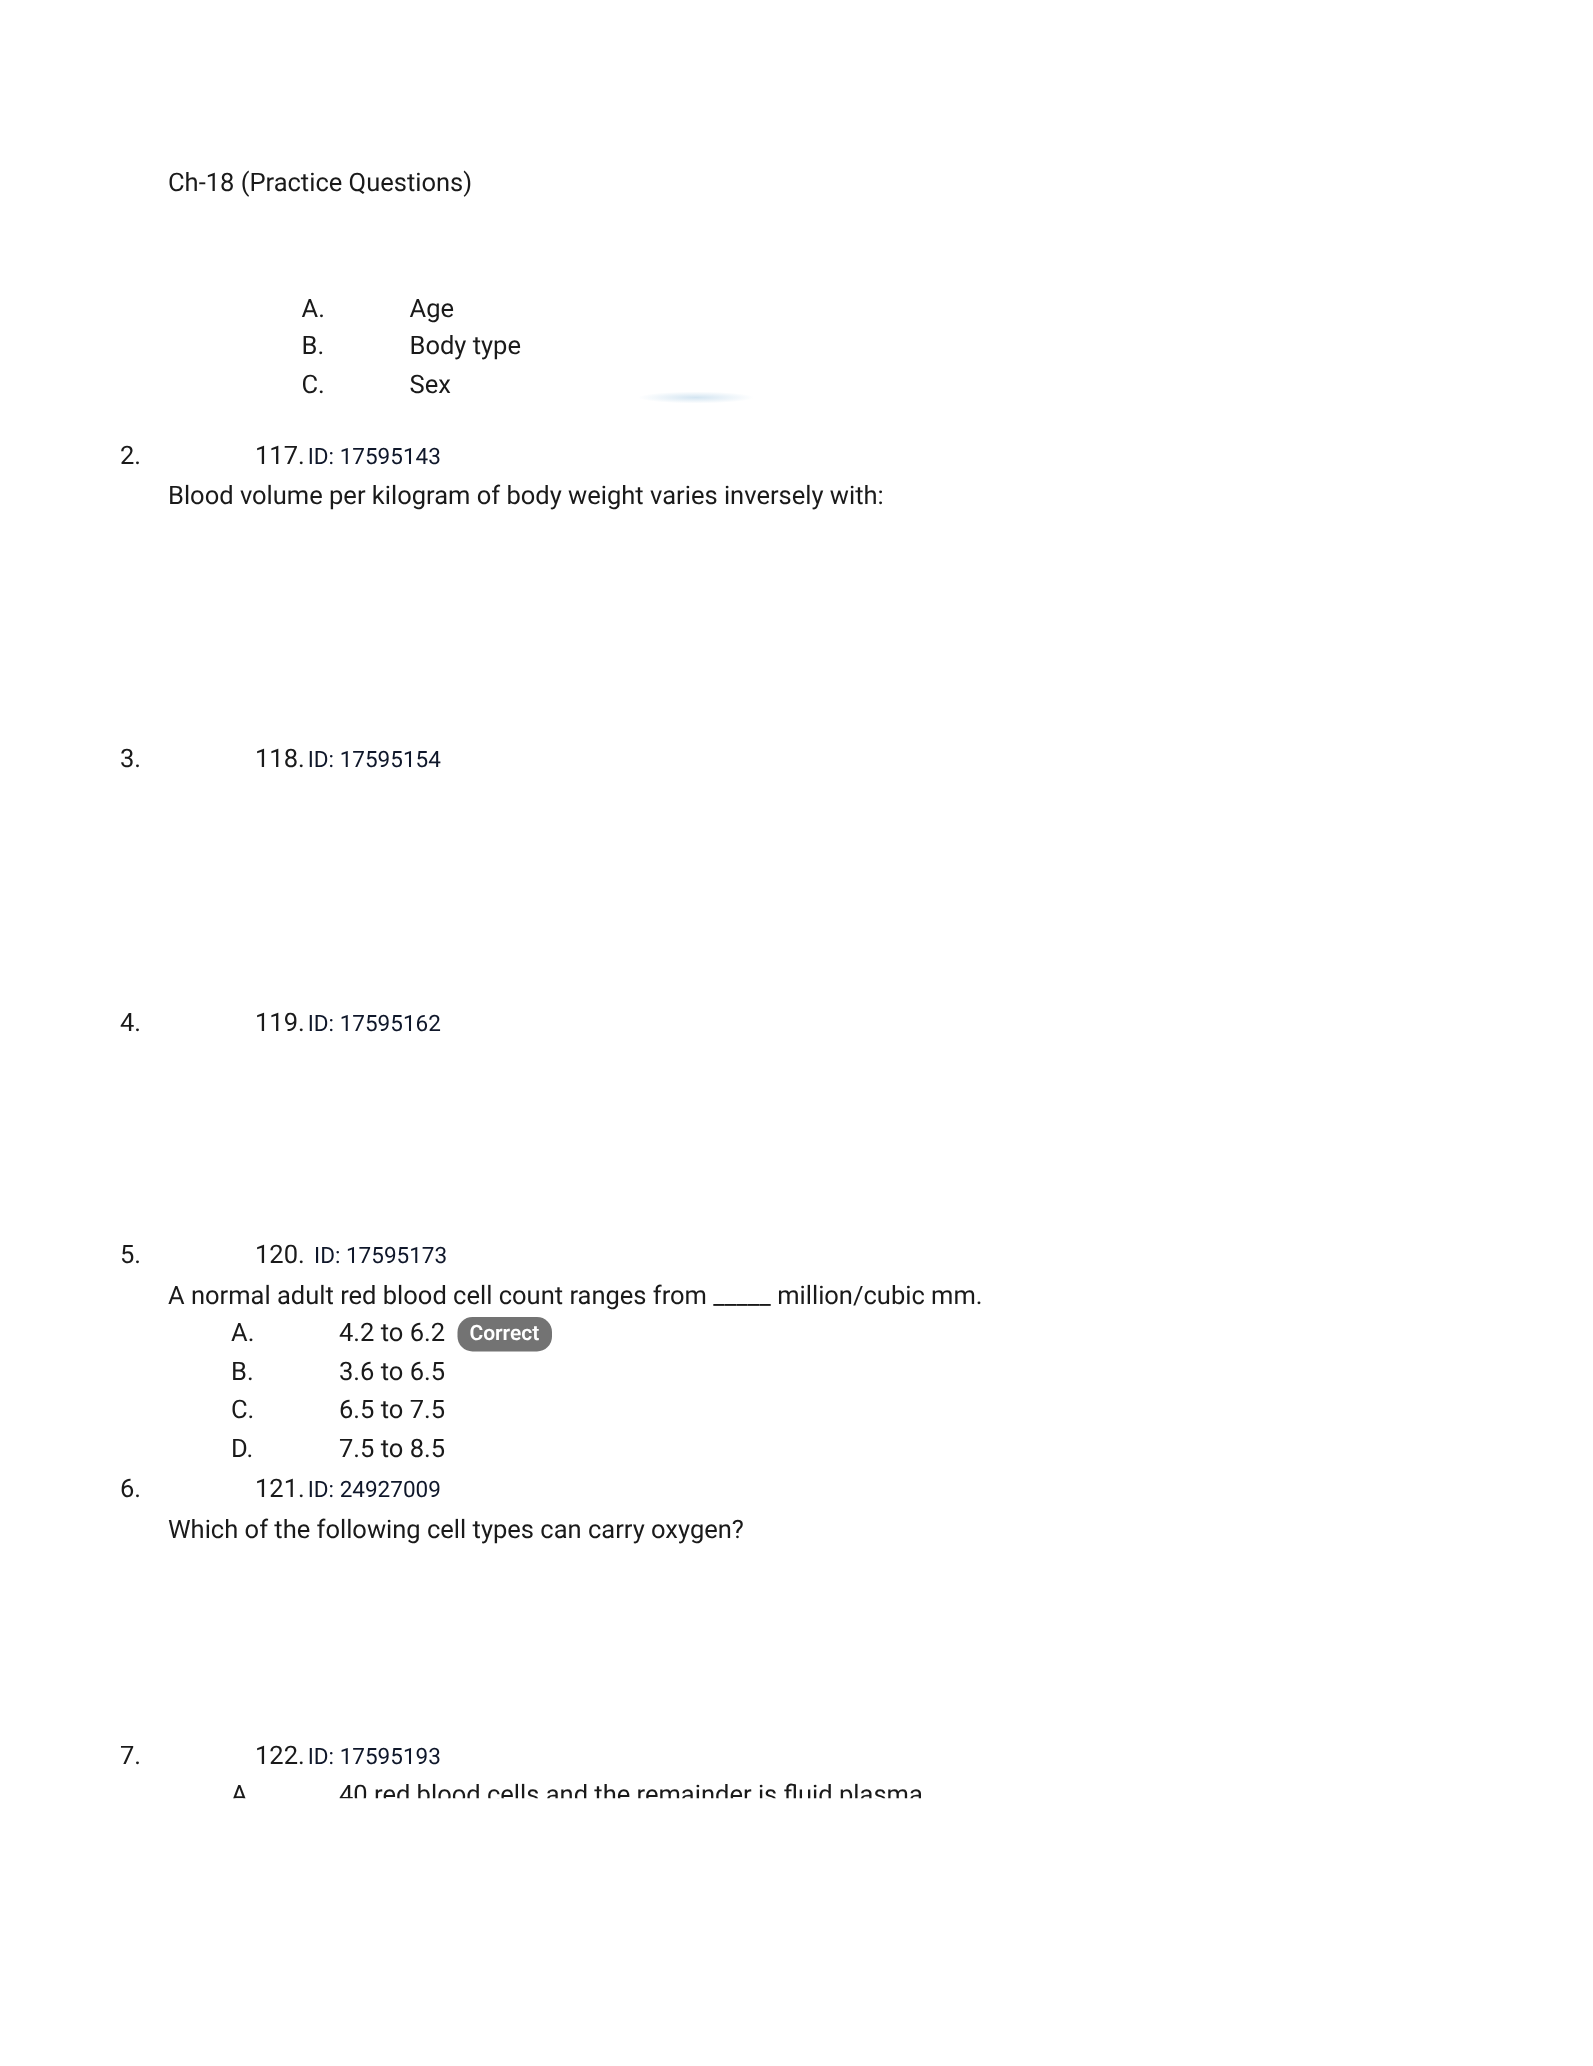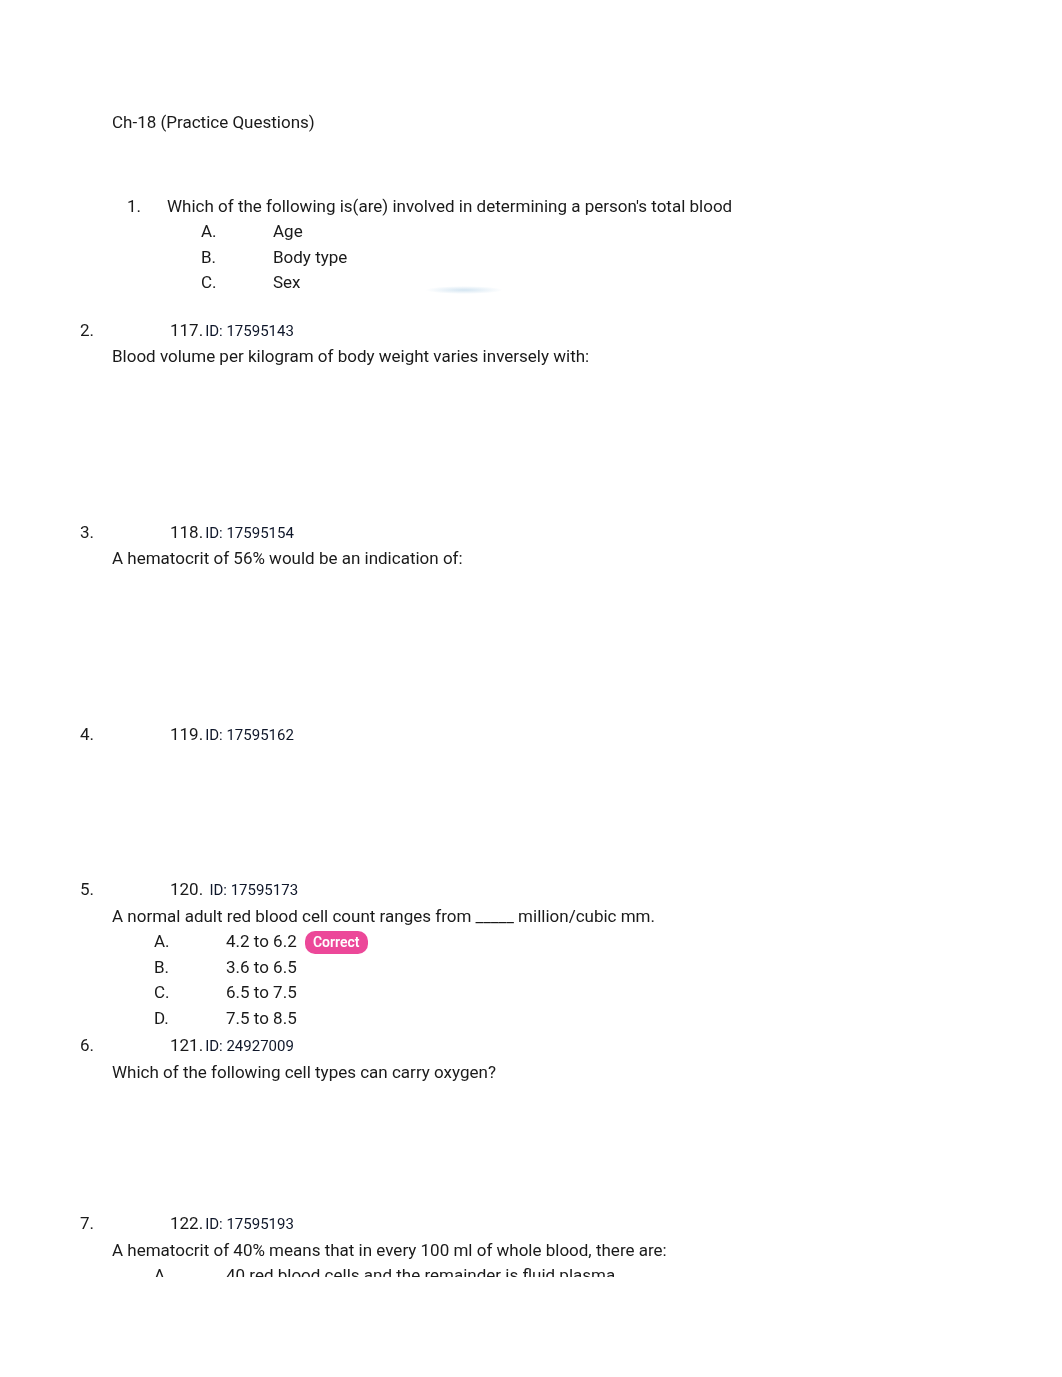--- a/index.html
+++ b/index.html
@@ -81,21 +81,21 @@
     .q-body {
       margin-left: 32px;
       font-size: 17px;
       margin-top: 1px;
     }
     .choices-level2 {
       margin-left: 74px;
     }
     .correct-badge {
       display: inline-block;
-      background: #ec4899;
+      background: #737373;
       color: #fff;
       font-size: 14px;
       font-weight: 600;
       padding: 1px 8px;
       border-radius: 10px;
       margin-left: 4px;
       vertical-align: middle;
     }
     .blur-smudge {
       position: absolute;
@@ -128,24 +128,20 @@
     }
   </style>
 </head>
 <body>
 
 <div class="page-wrap">
 
   <div class="doc-title">Ch-18 (Practice Questions)</div>
 
   <div class="question-block question-1">
-    <div>
-      <span class="q-num">1.</span>
-      <span class="q-text-line1">Which of the following is(are) involved in determining a person's total blood</span>
-    </div>
     <div class="choices-level1">
       <div class="choice-row">
         <span class="choice-letter">A.</span>
         <span class="choice-text">Age</span>
       </div>
       <div class="choice-row">
         <span class="choice-letter">B.</span>
         <span class="choice-text">Body type</span>
       </div>
       <div class="choice-row" style="position:relative;">
@@ -161,21 +157,20 @@
     <span class="inner-num">117.</span>
     <span class="id-label">ID: 17595143</span>
   </div>
   <div class="q-body">Blood volume per kilogram of body weight varies inversely with:</div>
 
   <div class="numbered-q q3">
     <span class="outer-num">3.</span>
     <span class="inner-num">118.</span>
     <span class="id-label">ID: 17595154</span>
   </div>
-  <div class="q-body">A hematocrit of 56% would be an indication of:</div>
 
   <div class="numbered-q q4">
     <span class="outer-num">4.</span>
     <span class="inner-num">119.</span>
     <span class="id-label">ID: 17595162</span>
   </div>
 
   <div class="numbered-q q5">
     <span class="outer-num">5.</span>
     <span class="q5-num-wrap">
@@ -212,21 +207,20 @@
     <span class="inner-num">121.</span>
     <span class="id-label">ID: 24927009</span>
   </div>
   <div class="q-body">Which of the following cell types can carry oxygen?</div>
 
   <div class="numbered-q q7">
     <span class="outer-num">7.</span>
     <span class="inner-num">122.</span>
     <span class="id-label">ID: 17595193</span>
   </div>
-  <div class="q-body">A hematocrit of 40% means that in every 100 ml of whole blood, there are:</div>
   <div class="partial-cut">
     <div class="choice-row">
       <span class="choice-letter">A.</span>
       <span class="choice-text">40 red blood cells and the remainder is fluid plasma</span>
     </div>
   </div>
 
 </div>
 
 </body></html>

